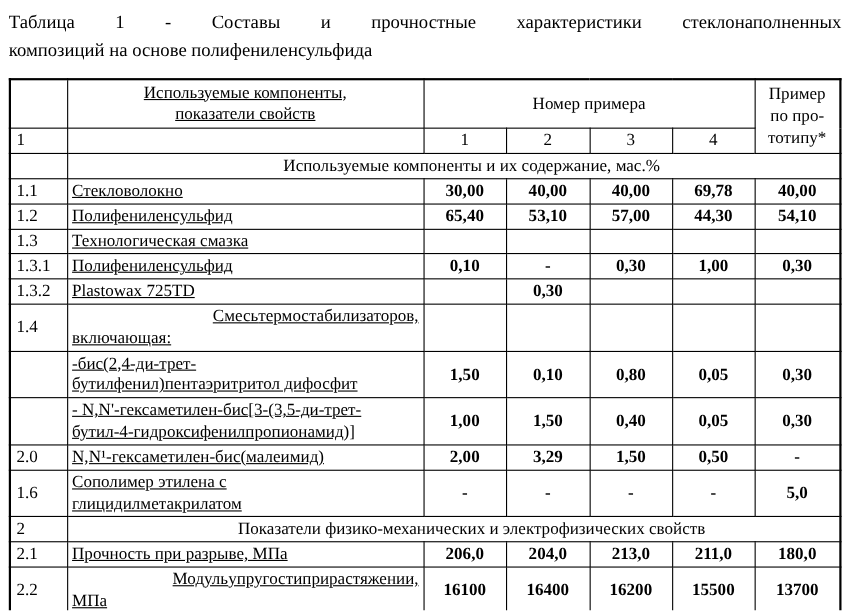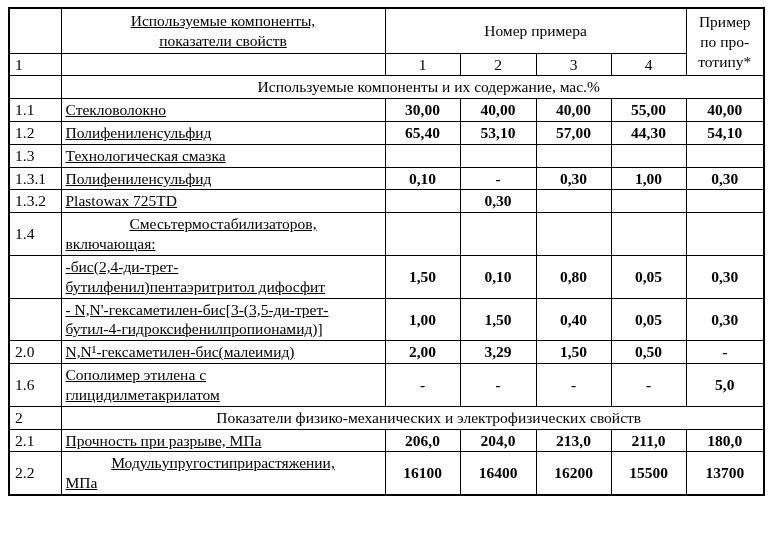--- a/index.html
+++ b/index.html
@@ -41,29 +41,42 @@
   tr.h1 { height: 45px; }
   tr.h2 { height: 22px; }
   tbody#table-body tr { height: 22px; }
   .c-num  { text-align: left; padding-left: 5px; }
   .c-name { text-align: left; text-decoration: underline; }
   .c-val  { text-align: center; padding: 1px 2px; font-weight: bold; }
   .c-section { text-align: center; padding-left: 37px; }
   .hdr-center { text-align: center; }
   .jline {
     display: flex;
-    justify-content: center;
+    justify-content: flex-end;
     white-space: nowrap;
   }
 </style>
 </head>
 <body>
 
 <div class="page">
 
+  <div class="doc-title">
+    <div class="title-line1" id="title-line1">
+        <span>Таблица</span>
+        <span>1</span>
+        <span>-</span>
+        <span>Составы</span>
+        <span>и</span>
+        <span>прочностные</span>
+        <span>характеристики</span>
+        <span>стеклонаполненных</span>
+      </div>
+    <div class="title-line2">композиций на основе полифениленсульфида</div>
+  </div>
 
   <table class="main">
     <colgroup>
       <col style="width:52px">
       <col style="width:324px">
       <col style="width:75px">
       <col style="width:76px">
       <col style="width:75px">
       <col style="width:75px">
       <col style="width:78px">
@@ -97,21 +110,21 @@
           <td class="c-section" colspan="6">Используемые компоненты и их содержание, мас.%</td>
         </tr>
         <tr class="body-row">
           <td class="c-num">1.1</td>
           <td class="c-name">
             <div>Стекловолокно</div>
           </td>
           <td class="c-val">30,00</td>
           <td class="c-val">40,00</td>
           <td class="c-val">40,00</td>
-          <td class="c-val">55,00</td>
+          <td class="c-val">69,78</td>
           <td class="c-val">40,00</td>
         </tr>
         <tr class="body-row">
           <td class="c-num">1.2</td>
           <td class="c-name">
             <div>Полифениленсульфид</div>
           </td>
           <td class="c-val">65,40</td>
           <td class="c-val">53,10</td>
           <td class="c-val">57,00</td>

